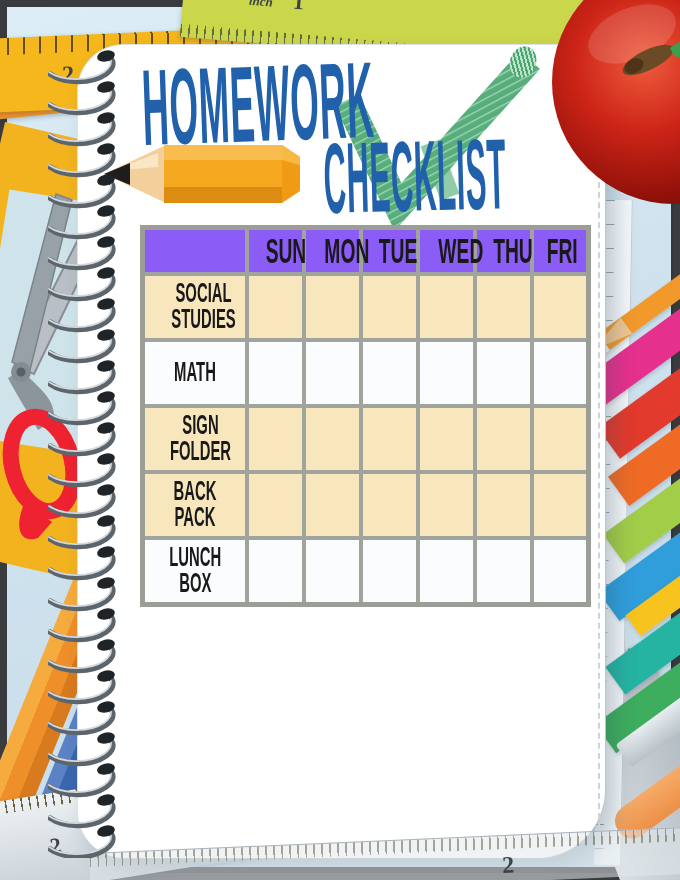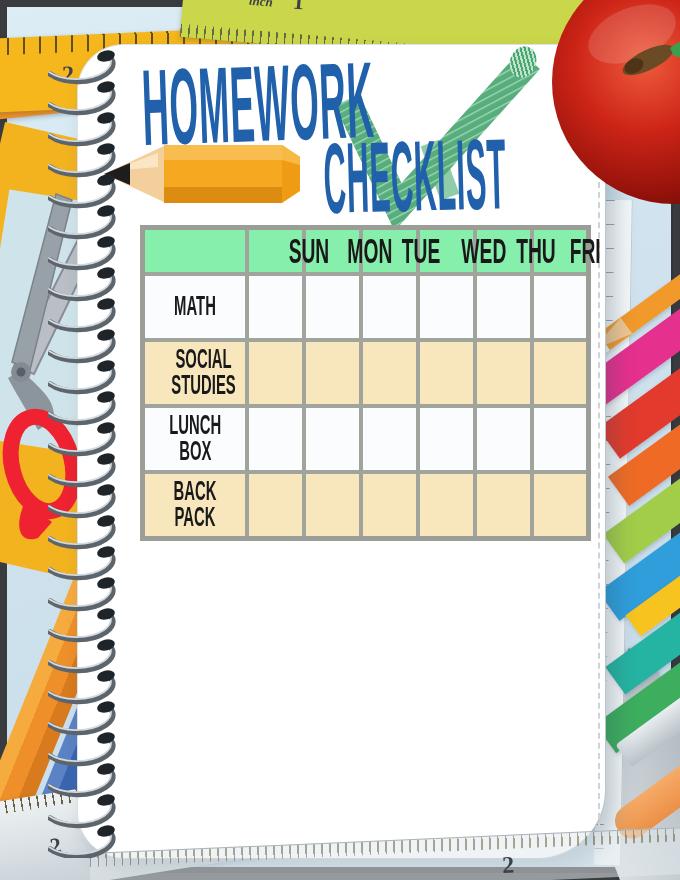--- a/index.html
+++ b/index.html
@@ -54,21 +54,21 @@
      border-right:2px dashed #ccd4d9;border-radius:0 0 60px 0;}
   
   .title{white-space:nowrap;font-weight:bold;color:#2161ab;transform-origin:left top;z-index:4;}
   .title-1{left:62px;top:0px;font-size:108px;letter-spacing:2px;transform:rotate(-2deg) scaleX(.34);}
   .title-2{left:244px;top:76px;font-size:100px;letter-spacing:2px;transform:rotate(-1.5deg) scaleX(.31);}
   
   table.checklist{position:absolute;left:62px;top:180px;width:446px;border-collapse:collapse;table-layout:fixed;z-index:3;}
   table.checklist td,table.checklist th{border:4px solid #a0a49d;padding:0;text-align:center;vertical-align:middle;
      background:#fafcfe;}
   table.checklist{border:5px solid #9a9e97;}
-  tr.hdr th{height:42px;background:#86efac;padding-left:23px;}
+  tr.hdr th{height:42px;background:#8b5cf6;}
   tr.body-row td,tr.body-row th{height:62px;}
   tr.alt td,tr.alt th{background:#f8e6bd;}
   .cnd{display:inline-block;font-weight:bold;color:#191919;transform:scaleX(.55);transform-origin:center;
      white-space:pre-line;line-height:.95;}
   .day .cnd{font-size:35px;}
   .rowlab .cnd{font-size:27px;}
   
   .footer-url{right:30px;top:796px;font-size:15px;color:#6d747a;letter-spacing:.4px;z-index:5;}
   
   .green-blob{left:510px;top:46px;width:26px;height:32px;border-radius:50%;z-index:3;transform:rotate(20deg);
@@ -203,52 +203,62 @@
       <tbody>
           <tr class="hdr">
         <th></th>
         <th class="day"><span class="cnd">SUN</span></th>
         <th class="day"><span class="cnd">MON</span></th>
         <th class="day"><span class="cnd">TUE</span></th>
         <th class="day"><span class="cnd">WED</span></th>
         <th class="day"><span class="cnd">THU</span></th>
         <th class="day"><span class="cnd">FRI</span></th>
       </tr>
-      <tr class="body-row">
-        <th class="rowlab"><span class="cnd">MATH</span></th>
-        <td></td>
-            <td></td>
-        <td></td>
-            <td></td>
-        <td></td>
-            <td></td>
-      </tr>
       <tr class="body-row alt">
         <th class="rowlab"><span class="cnd">SOCIAL
 STUDIES</span></th>
         <td></td>
             <td></td>
         <td></td>
             <td></td>
         <td></td>
             <td></td>
       </tr>
       <tr class="body-row">
-        <th class="rowlab"><span class="cnd">LUNCH
-BOX</span></th>
+        <th class="rowlab"><span class="cnd">MATH</span></th>
+        <td></td>
+            <td></td>
+        <td></td>
+            <td></td>
+        <td></td>
+            <td></td>
+      </tr>
+      <tr class="body-row alt">
+        <th class="rowlab"><span class="cnd">SIGN
+FOLDER</span></th>
         <td></td>
             <td></td>
         <td></td>
             <td></td>
         <td></td>
             <td></td>
       </tr>
       <tr class="body-row alt">
         <th class="rowlab"><span class="cnd">BACK
 PACK</span></th>
+        <td></td>
+            <td></td>
+        <td></td>
+            <td></td>
+        <td></td>
+            <td></td>
+      </tr>
+      <tr class="body-row">
+        <th class="rowlab"><span class="cnd">LUNCH
+BOX</span></th>
         <td></td>
             <td></td>
         <td></td>
             <td></td>
         <td></td>
             <td></td>
       </tr>
     </tbody>
       </table>
 

